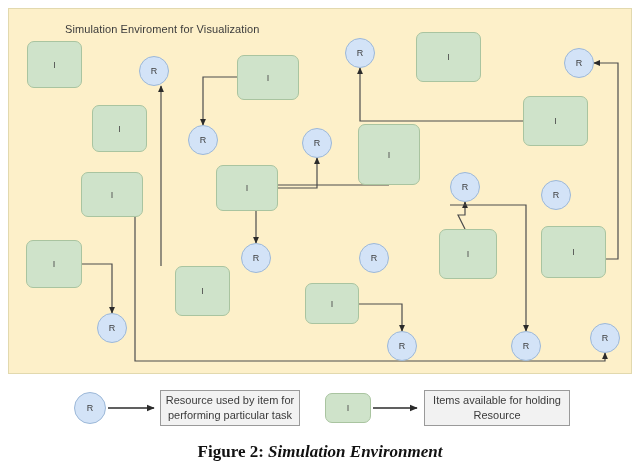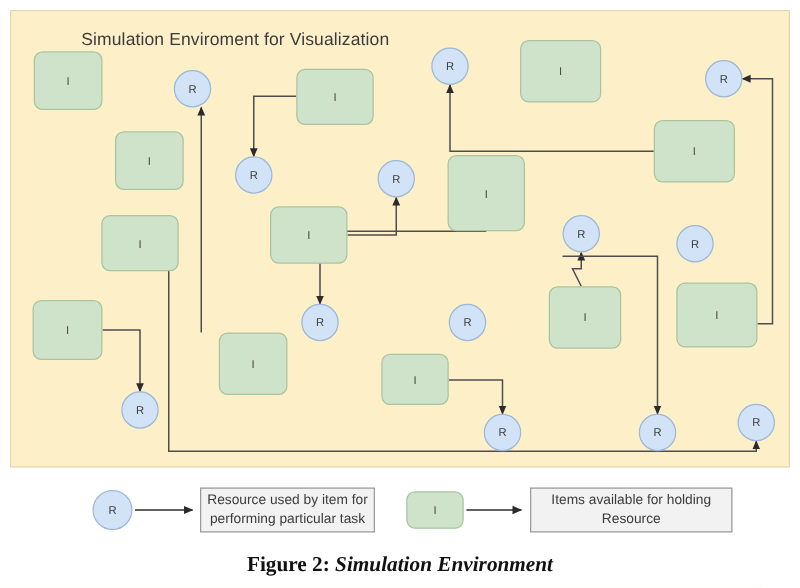--- a/index.html
+++ b/index.html
@@ -26,21 +26,21 @@
     width: 624px;
     height: 366px;
     background: #fdf0c9;
     border: 1px solid #e2d9ae;
     box-sizing: border-box;
   }
   #diagram-title {
     position: absolute;
     left: 56px;
     top: 14px;
-    font-size: 14px;
+    font-size: 11px;
     color: #3b3b3b;
     letter-spacing: 0.1px;
     white-space: nowrap;
   }
   .node-item {
     position: absolute;
     background: #cfe3ca;
     border: 1px solid #a9c4a0;
     border-radius: 7px;
     box-sizing: border-box;
@@ -199,20 +199,20 @@
 
     <div class="legend-node-item" style="left:325px;top:13px;width:46px;height:30px;">I</div>
     <svg style="position:absolute;left:373px;top:20px;width:52px;height:16px;">
       <line x1="0" y1="8" x2="44" y2="8" stroke="#2b2b2b" stroke-width="1.3" marker-end="url(#legend-arrow2)"></line>
       <defs>
         <marker id="legend-arrow2" markerWidth="7" markerHeight="7" refX="5.4" refY="3" orient="auto">
           <path d="M0,0.4 L6,3 L0,5.6 z" fill="#2b2b2b"></path>
         </marker>
       </defs>
     </svg>
-    <div class="legend-box" style="left:424px;top:10px;width:162px;height:36px;">Items available for holding Resource</div>
+    <div class="legend-box" style="left:424px;top:10px;width:146px;height:36px;">Items available for holding Resource</div>
   </div>
 
   <div id="caption">
     <span class="cap-prefix">Figure 2: </span><span class="cap-em">Simulation Environment</span>
   </div>
 
 </div>
 
 </body></html>

